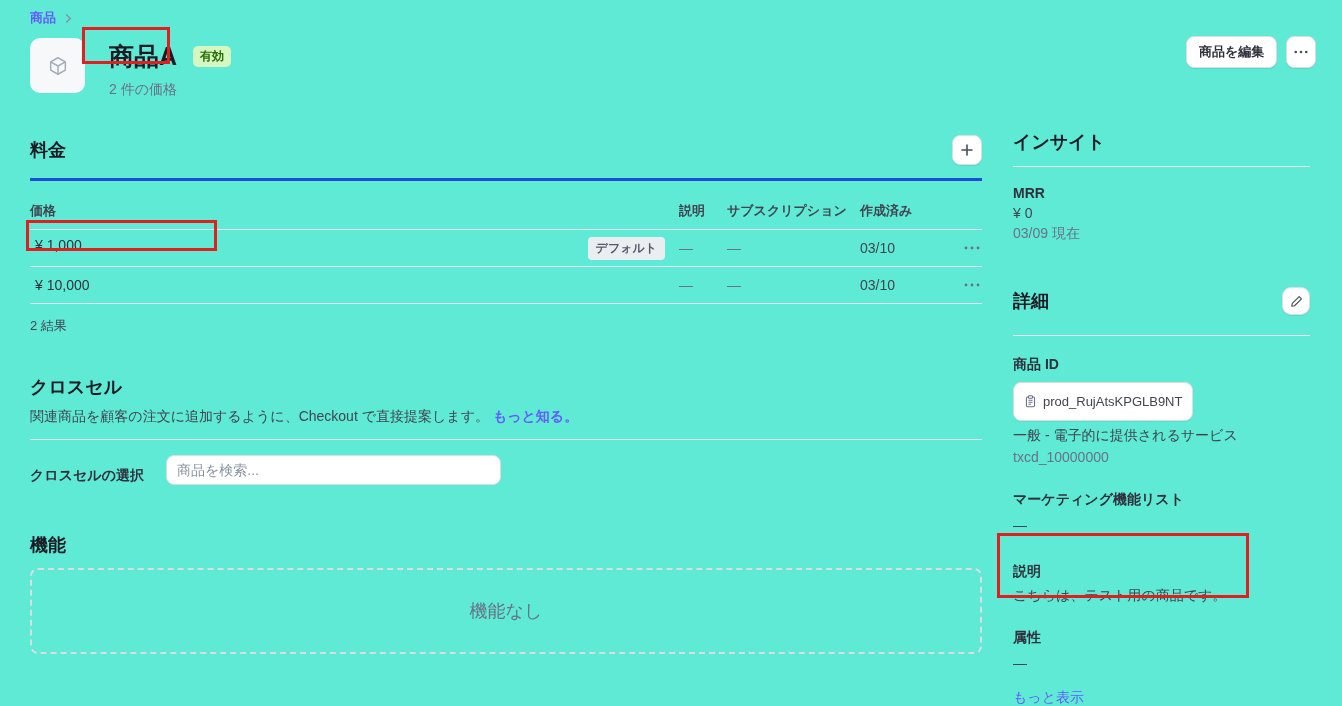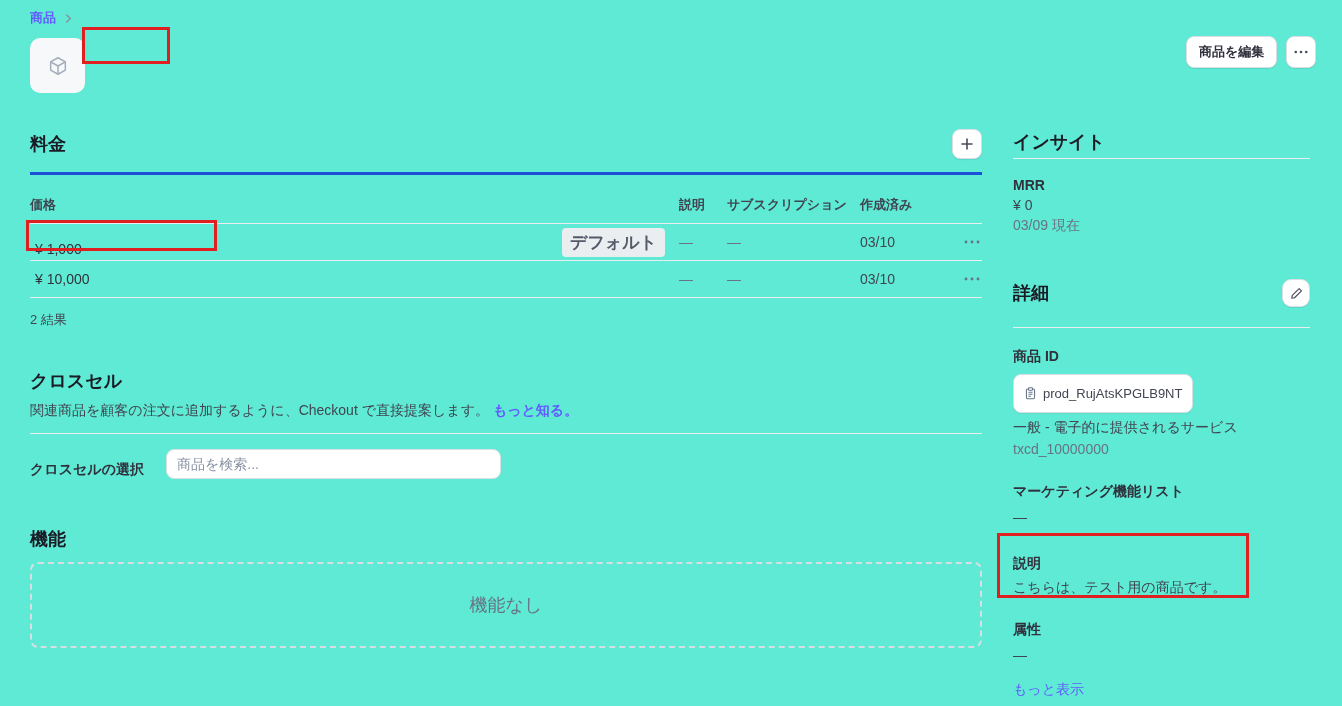--- a/index.html
+++ b/index.html
@@ -40,28 +40,28 @@
                     margin-top:36px; padding-bottom:13px; border-bottom:3px solid #1d4ed8; }
   .icon-btn { width:30px; height:30px; background:#fff; border:1px solid #d8dee4;
               border-radius:8px; box-shadow:0 1px 1px rgba(0,0,0,.08); cursor:pointer;
               display:inline-flex; align-items:center; justify-content:center; }
 
   
   .thead { display:flex; margin-top:21px; padding-bottom:9px; border-bottom:1px solid #ebeef1;
            font-size:13px; font-weight:bold; color:#414552; align-items:center; }
   .trow  { display:flex; align-items:center; height:37px; border-bottom:1px solid #ebeef1;
            font-size:14px; color:#30313d; }
-  .col-price   { flex:1; display:flex; align-items:flex-end; justify-content:space-between; }
+  .col-price   { flex:1; display:flex; align-items:flex-start; justify-content:space-between; }
   .col-desc    { width:48px; color:#687385; }
   .thead .col-desc, .thead .col-sub, .thead .col-created { color:#414552; }
   .col-sub     { width:133px; color:#687385; }
   .col-created { width:82px; color:#414552; }
   .col-actions { width:40px; text-align:right; display:flex; justify-content:flex-end; }
   .price-value { padding-left:5px; }
-  .default-badge { background:#ebeef1; color:#545a69; font-size:17px; font-weight:bold;
+  .default-badge { background:#ebeef1; color:#545a69; font-size:12px; font-weight:bold;
                    border-radius:4px; padding:3px 8px; margin-right:14px;font-family:Liberation Mono, monospace; }
   .overflow-btn { border:none; background:transparent; cursor:pointer; color:#687385;
                   display:inline-flex; padding:4px 2px; }
   .results { font-size:13px; color:#414552; margin-top:13px; }
 
   
   .crosssell-title { margin-top:40px; font-size:19px; }
   .crosssell-desc { font-size:14px; color:#414552; margin-top:9px; }
   .learn-more { color:#635bff; font-weight:bold; cursor:pointer; }
   .divider { border-bottom:1px solid #ebeef1; margin-top:13px; }
@@ -73,21 +73,21 @@
   .search-input::placeholder { color:#8792a2; }
 
   
   .features-title { margin-top:48px; }
   .features-empty { margin-top:11px; height:86px; border:2px dashed #d8dee4; border-radius:8px;
                     display:flex; align-items:center; justify-content:center;
                     font-size:18px; color:#687385; }
 
   
   .sb-section-header { display:flex; justify-content:space-between; align-items:center;
-                       padding-bottom:4px; border-bottom:1px solid #ebeef1; }
+                       padding-bottom:12px; border-bottom:1px solid #ebeef1; }
   .sb-h2 { font-size:18px; font-weight:bold; color:#1a1b25; }
   .details-header { margin-top:44px; padding-bottom:20px; }
   .field-label { font-size:14px; font-weight:bold; color:#30313d; }
   .field-value { font-size:14px; color:#414552; margin-top:6px; }
   .field-muted { font-size:14px; color:#687385; margin-top:4px; }
   .mt18 { margin-top:18px; } .mt20 { margin-top:20px; } .mt22 { margin-top:22px; }
   .mt24 { margin-top:24px; } .mt26 { margin-top:26px; } .mt30 { margin-top:30px; }
   .id-pill { display:inline-flex; align-items:center; gap:6px; margin-top:8px;
              border:1px solid #d8dee4; border-radius:8px; padding:11px 10px;
              font-size:13px; color:#414552; background:#fff; cursor:pointer;
@@ -121,20 +121,27 @@
 
     <div class="header">
       <div class="product-icon-box">
         <span>
           <svg width="22" height="22" viewBox="0 0 24 24" fill="none" stroke="#a3acba" stroke-width="1.6" stroke-linejoin="round">
             <path d="M12 3l8 4.5v9L12 21l-8-4.5v-9L12 3z"></path>
             <path d="M4 7.5l8 4.5 8-4.5M12 12v9"></path>
           </svg>
         </span>
       </div>
+      <div>
+        <div class="title-row">
+          <span class="page-title">商品A</span>
+          <span class="status-badge">有効</span>
+        </div>
+        <div class="subtitle">2 件の価格</div>
+      </div>
     </div>
 
     <div class="section-header">
       <h2 class="section-title">料金</h2>
       <button class="icon-btn">
         <span>
           <svg width="14" height="14" viewBox="0 0 14 14">
               <path d="M7 2v10M2 7h10" stroke="#474e5a" stroke-width="1.6" stroke-linecap="round"></path>
             </svg>
         </span>

